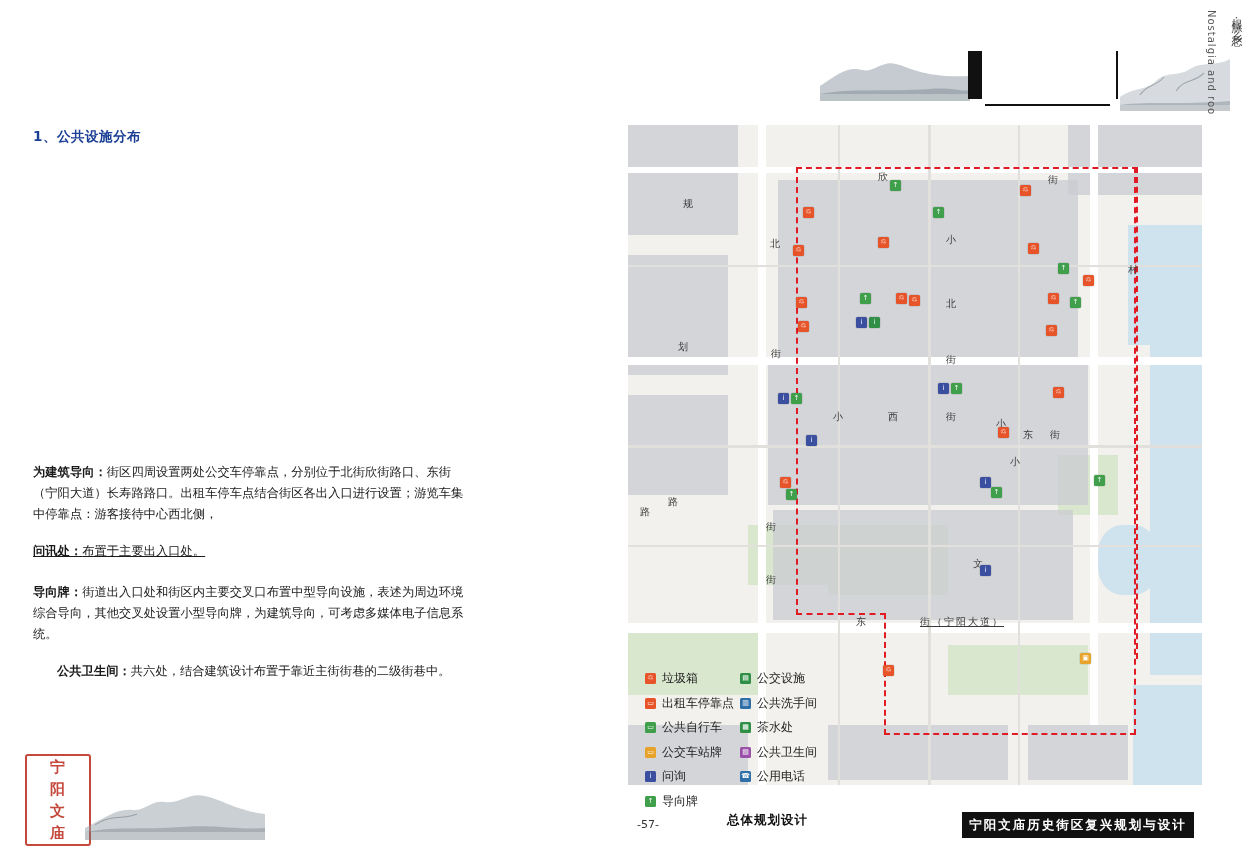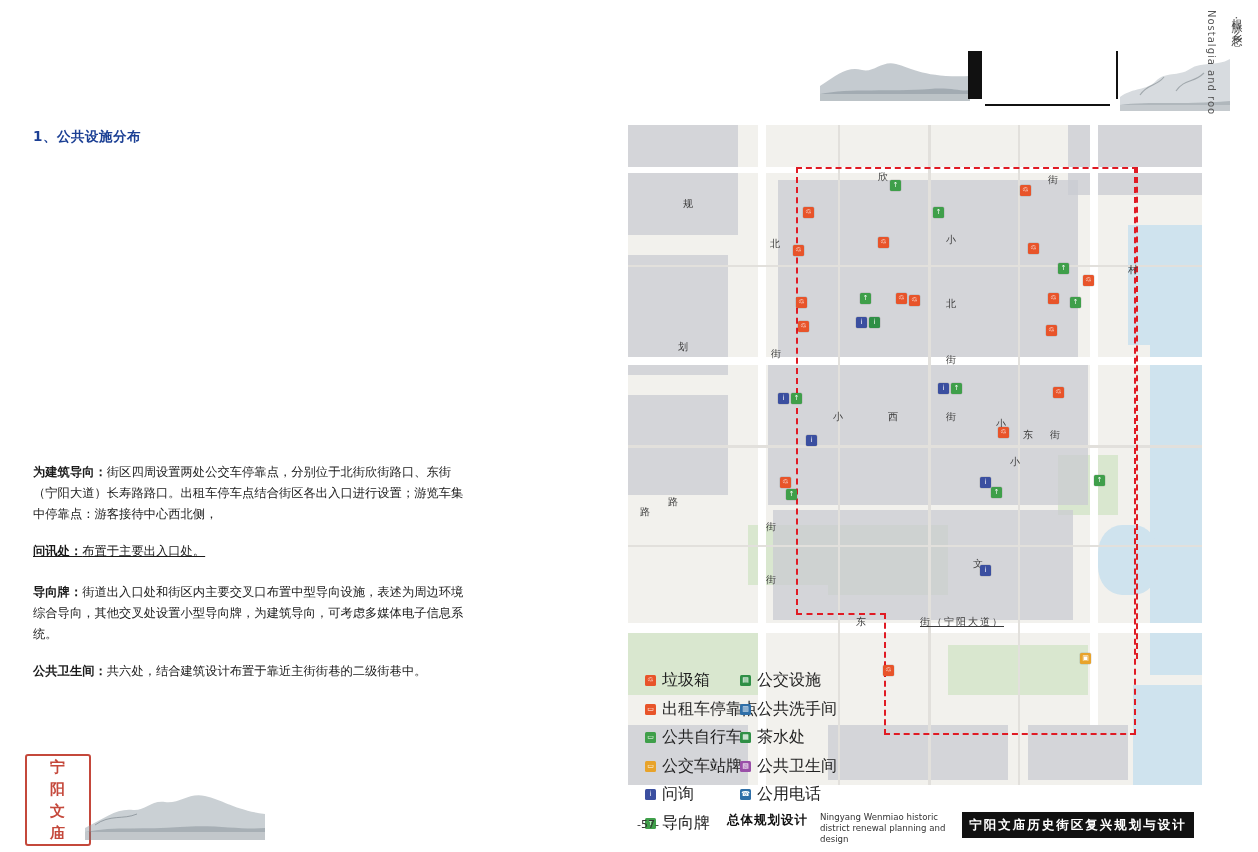--- a/index.html
+++ b/index.html
@@ -20,21 +20,21 @@
     font-size:13.5px;font-weight:bold;color:#1b3f94;letter-spacing:.5px;
   }
 
   .body-block{position:absolute;left:33px;width:440px;color:#1a1a1a;}
   .body-block p{margin:0 0 6px 0;font-size:12.3px;line-height:21px;}
   .body-block .lead{font-weight:bold;}
 
   .blk1{top:462px;}
   .blk2{top:541px;text-decoration:underline;}
   .blk3{top:582px;}
-  .blk4{top:661px;}
+  .blk4{top:661px;margin-left:24px;}
 
   
   .seal{
     position:absolute;left:25px;top:754px;width:62px;height:88px;
     border:2.5px solid #c0392b;border-radius:3px;
     color:#c0392b;
     display:flex;flex-direction:column;align-items:center;justify-content:center;
     font-size:15px;line-height:22px;font-weight:bold;
     letter-spacing:1px;
     opacity:.92;
@@ -98,21 +98,21 @@
   
   .legend{position:absolute;left:645px;top:670px;width:300px;}
   .legend-col{position:absolute;top:0;}
   .legend-col.c1{left:0;}
   .legend-col.c2{left:95px;}
   .legend-item{display:flex;align-items:center;margin-bottom:7.5px;}
   .legend-sw{
     width:11px;height:11px;border-radius:1.5px;margin-right:6px;flex:0 0 auto;
     font-size:7px;color:#fff;line-height:11px;text-align:center;
   }
-  .legend-tx{font-size:16px;color:#222;white-space:nowrap;}
+  .legend-tx{font-size:12px;color:#222;white-space:nowrap;}
 
   
   .pagenum{position:absolute;left:628px;top:818px;width:40px;text-align:center;font-size:11px;color:#333;}
   .foot-cn{position:absolute;left:727px;top:812px;font-size:12.5px;font-weight:bold;color:#111;letter-spacing:1px;}
   .foot-en{position:absolute;left:820px;top:812px;width:140px;font-size:8.6px;color:#333;line-height:11px;}
   .foot-bar{
     position:absolute;left:962px;top:812px;width:232px;height:26px;background:#111;
     color:#fff;font-size:12.5px;font-weight:bold;letter-spacing:2px;
     display:flex;align-items:center;justify-content:center;
   }
@@ -328,16 +328,15 @@
       </div>
       <div class="legend-item">
         <span class="legend-sw" style="background:#2f6fa8">☎</span>
         <span class="legend-tx">公用电话</span>
       </div>
     </div>
   </div>
 
   <div class="pagenum">-57-</div>
   <div class="foot-cn">总体规划设计</div>
-  <div class="foot-en">Ningyang Wenmiao historic district renewal planning and design</div>
   <div class="foot-bar">宁阳文庙历史街区复兴规划与设计</div>
 
 </div>
 
 </body></html>

